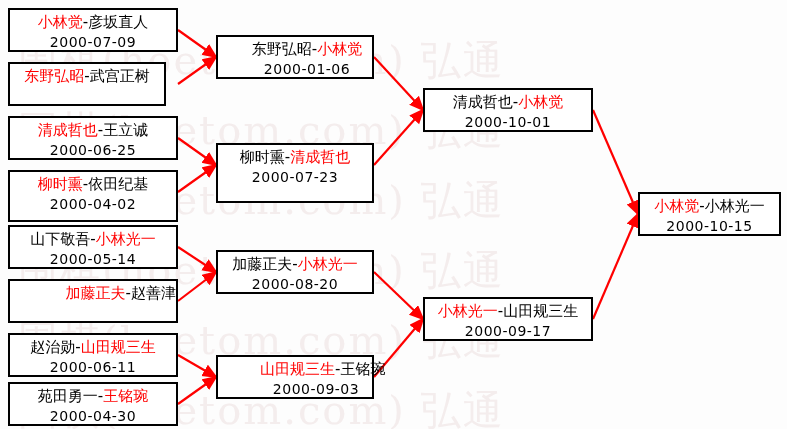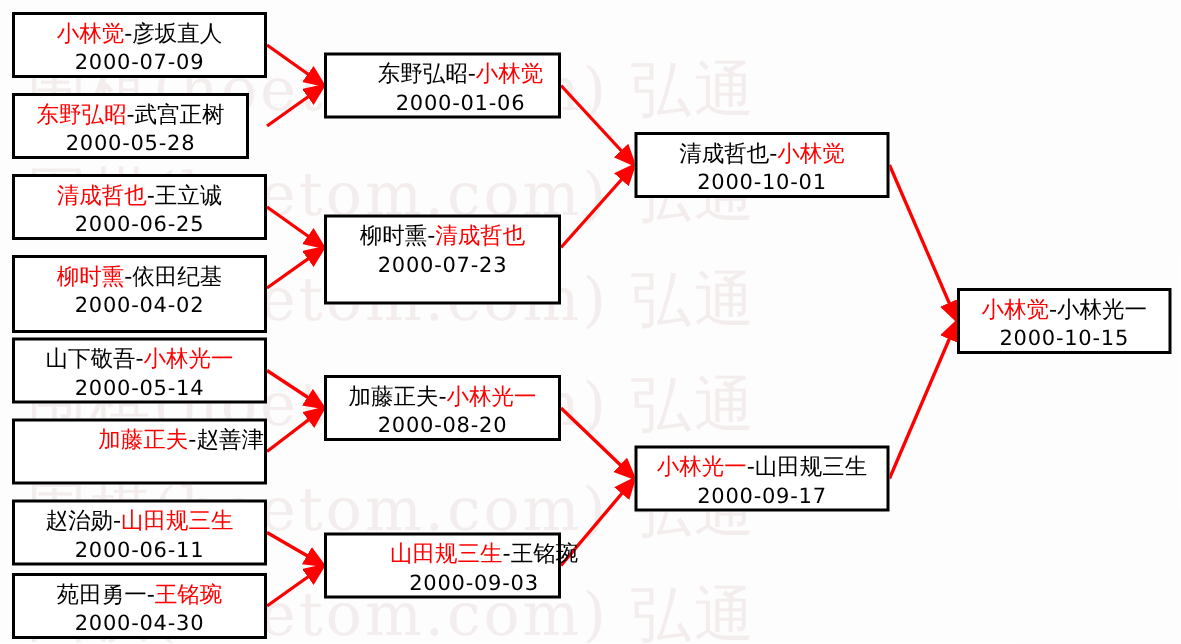--- a/index.html
+++ b/index.html
@@ -109,21 +109,20 @@
       </g>
   </svg>
 
   <div id="nodes">
       <div class="node" style="left: 8px; top: 8px; width: 170px; height: 44px; border-color: rgb(0, 0, 0);">
         <div class="players"><span class="win">小林觉</span><span class="sep">-</span><span class="lose">彦坂直人</span></div>
         <div class="date">2000-07-09</div>
       </div>
       <div class="node" style="left: 8px; top: 62px; width: 158px; height: 44px; border-color: rgb(0, 0, 0);">
         <div class="players"><span class="win">东野弘昭</span><span class="sep">-</span><span class="lose">武宫正树</span></div>
-        <div class="date">2000-05-28</div>
       </div>
       <div class="node" style="left: 8px; top: 116px; width: 170px; height: 44px; border-color: rgb(0, 0, 0);">
         <div class="players"><span class="win">清成哲也</span><span class="sep">-</span><span class="lose">王立诚</span></div>
         <div class="date">2000-06-25</div>
       </div>
       <div class="node" style="left: 8px; top: 170px; width: 170px; height: 52px; border-color: rgb(0, 0, 0);">
         <div class="players"><span class="win">柳时熏</span><span class="sep">-</span><span class="lose">依田纪基</span></div>
         <div class="date">2000-04-02</div>
       </div>
       <div class="node" style="left: 8px; top: 225px; width: 170px; height: 44px; border-color: rgb(0, 0, 0);">

